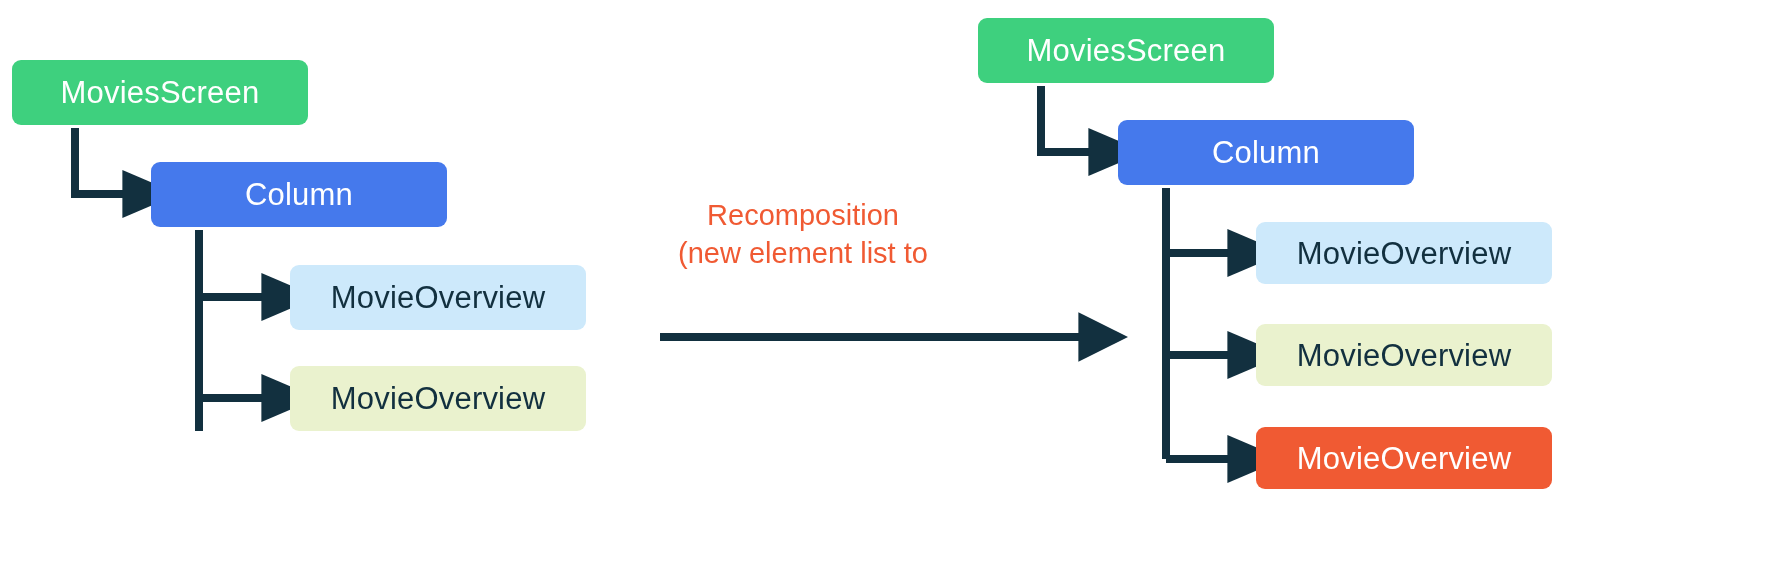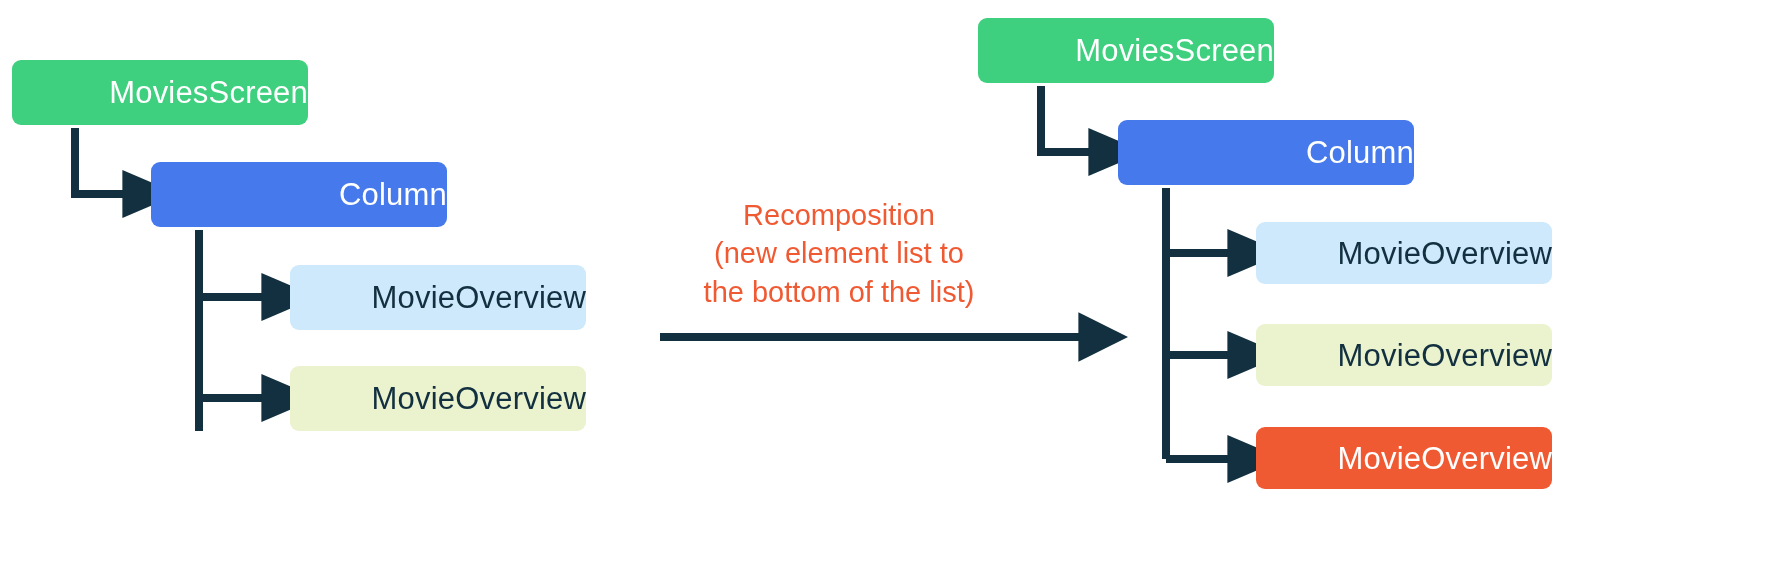--- a/index.html
+++ b/index.html
@@ -20,21 +20,21 @@
     top: 0;
     width: 1779px;
     height: 584px;
   }
   .node {
     position: absolute;
     box-sizing: border-box;
     border-radius: 9px;
     display: flex;
     align-items: center;
-    justify-content: flex-end;
+    justify-content: center;
     font-family: "Liberation Sans", sans-serif;
     font-weight: 400;
     letter-spacing: 0.2px;
     white-space: nowrap;
   }
   .node-label {
     display: block;
     line-height: 1;
   }
 
@@ -74,21 +74,21 @@
     background: #EAF2CE; color: #12303F; font-size: 31px;
   }
   #r-mo-3 {
     left: 1256px; top: 427px; width: 296px; height: 62px;
     background: #F05A33; color: #ffffff; font-size: 31px;
   }
 
   
   #transition-caption {
     position: absolute;
-    left: 664px;
+    left: 628px;
     top: 196px;
     width: 350px;
     text-align: center;
     color: #F05A33;
     font-size: 29px;
     line-height: 1.32;
     font-family: "Liberation Sans", sans-serif;
   }
   #transition-caption .cap-line { display: block; }
 </style>
@@ -133,21 +133,20 @@
   <span class="node-label">MovieOverview</span>
 </div>
 
 <div class="node" id="l-mo-2">
   <span class="node-label">MovieOverview</span>
 </div>
 
 <div id="transition-caption">
   <span class="cap-line">Recomposition</span>
   <span class="cap-line">(new element list to</span>
-  <span class="cap-line">the bottom of the list)</span>
 </div>
 
 <div class="node" id="r-movies-screen">
   <span class="node-label">MoviesScreen</span>
 </div>
 
 <div class="node" id="r-column">
   <span class="node-label">Column</span>
 </div>
 

